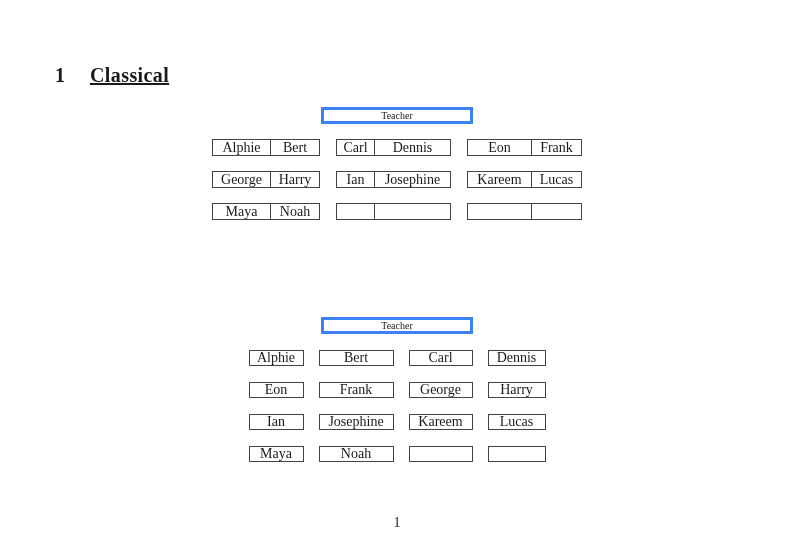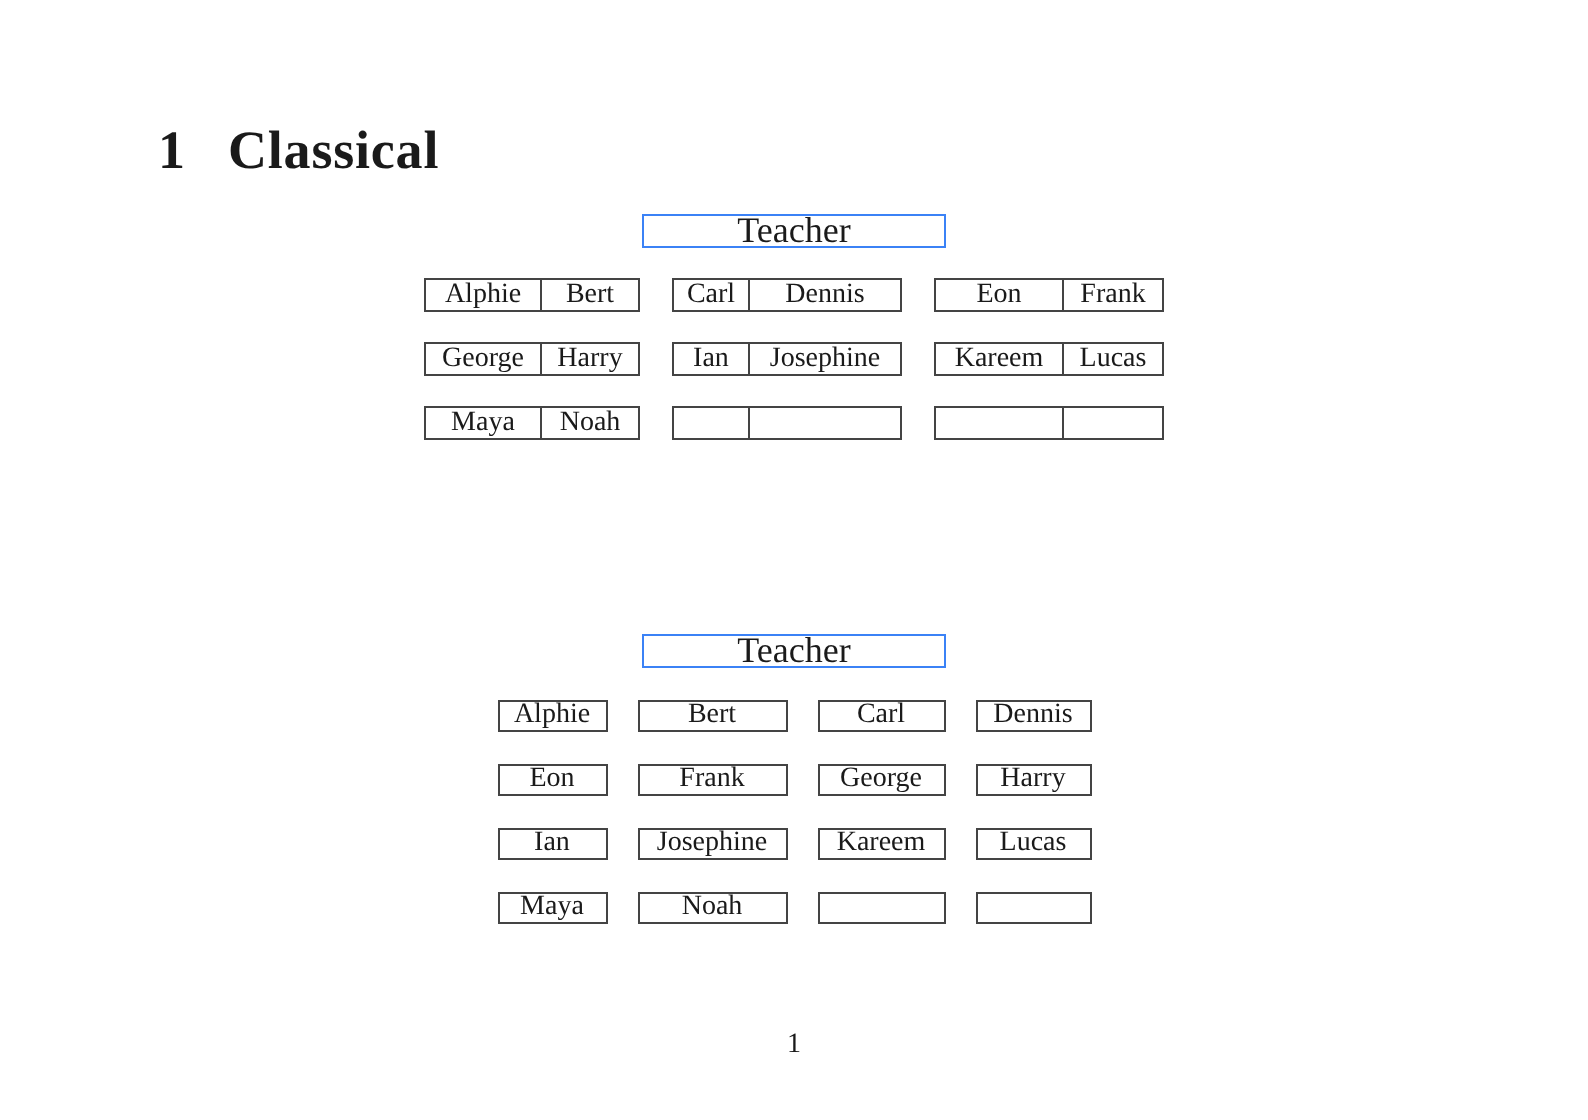--- a/index.html
+++ b/index.html
@@ -8,48 +8,49 @@
     width: 794px;
     height: 560px;
     background: #ffffff;
     font-family: "Liberation Serif", serif;
     color: #1a1a1a;
     overflow: hidden;
   }
   
   .section-heading {
     position: absolute;
-    left: 79px;
+    left: 55px;
     font-weight: bold;
-    font-size: 27px;
+    font-size: 20px;
     line-height: 24px;
     letter-spacing: 0.4px;
     white-space: nowrap;
+    text-decoration: underline;
   }
   .sec-num { display: inline-block; width: 35px; }
   
   .drow {
     position: absolute;
     left: 0;
     right: 0;
     display: flex;
     justify-content: center;
   }
   .d1row { gap: 16px; }
   .d2row { gap: 15px; }
   
   .teacher-box {
     box-sizing: border-box;
     width: 152px;
     height: 17px;
-    border: 1px solid #3b82f6;
+    border: 3px solid #3b82f6;
     display: flex;
     align-items: center;
     justify-content: center;
-    font-size: 18px;
+    font-size: 10px;
   }
   .desk {
     box-sizing: border-box;
     display: flex;
     border: 1px solid #444444;
     height: 17px;
   }
   .cell {
     box-sizing: border-box;
     display: flex;

